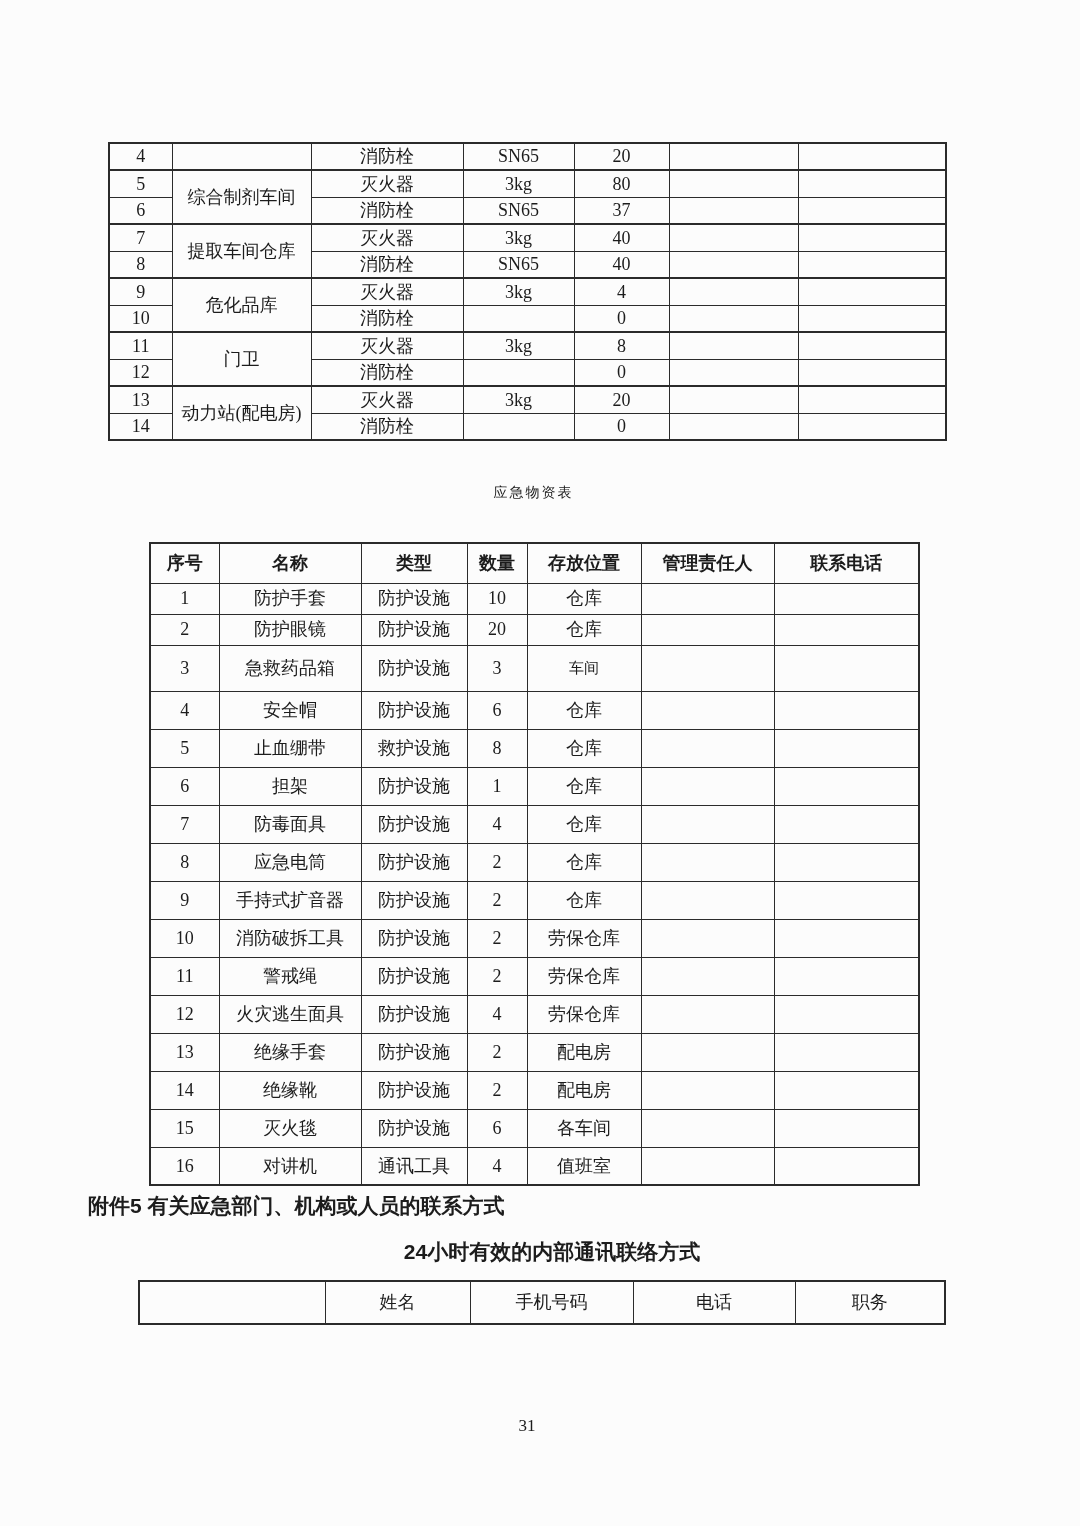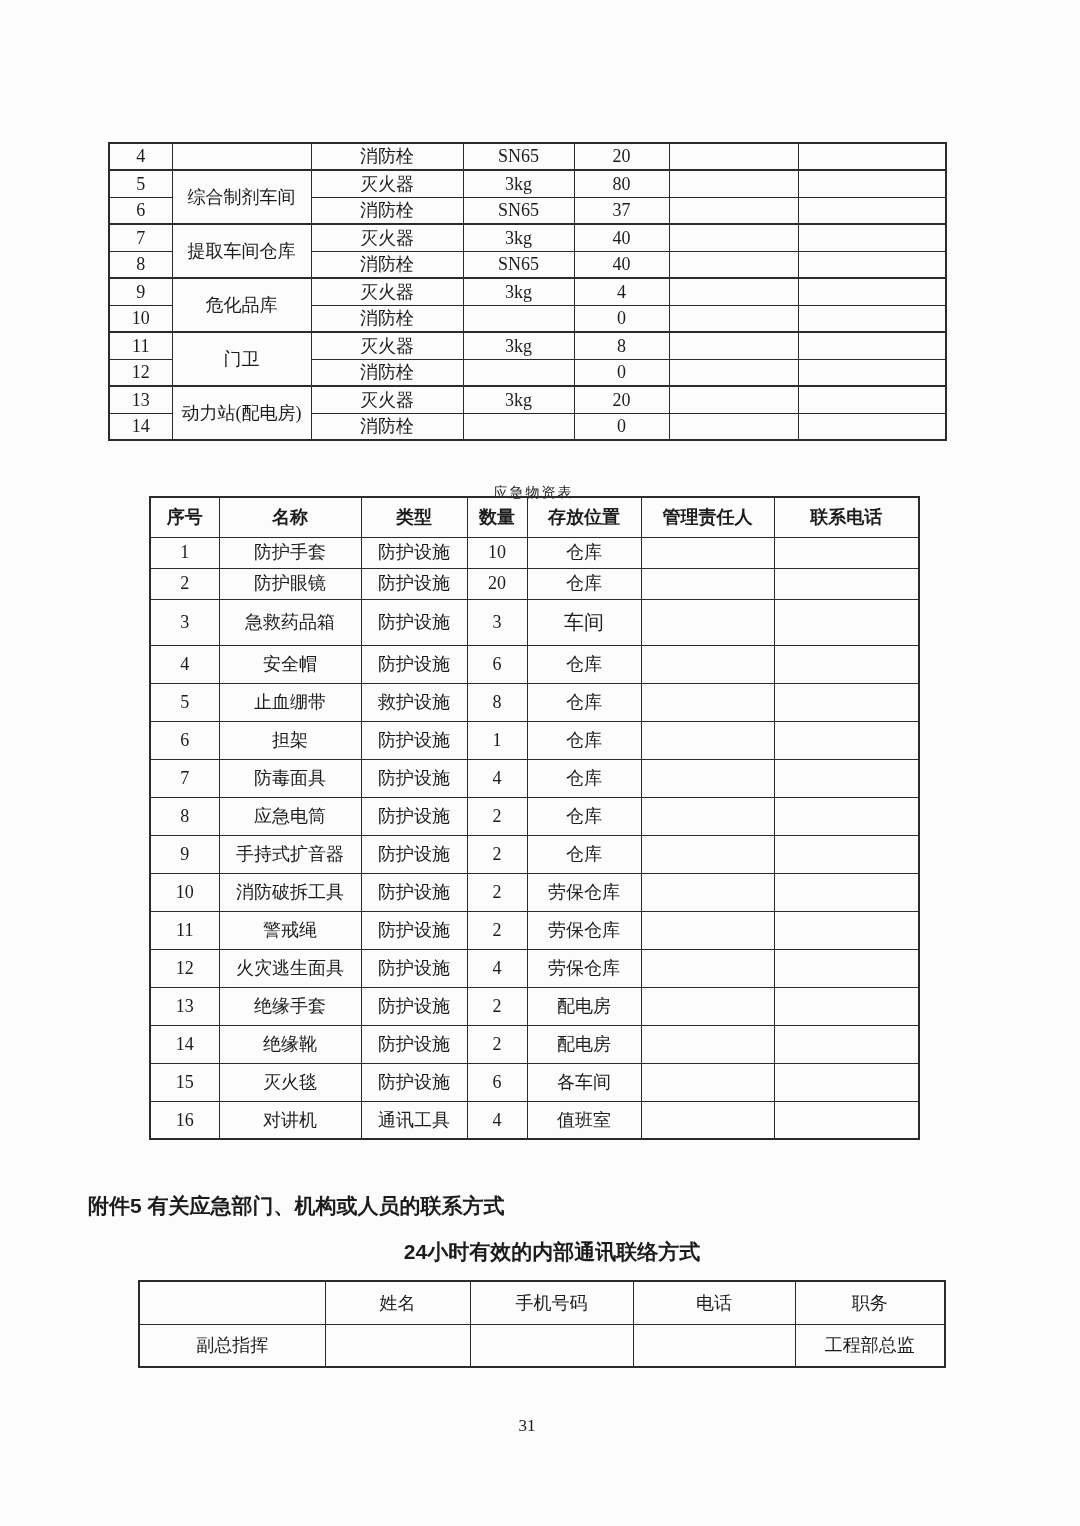--- a/index.html
+++ b/index.html
@@ -31,27 +31,27 @@
   }
   
   .fire { left:108px; top:142px; width:837px; }
   .fire td { height:27px; }
   .fire tr.group-start td { border-top-width:2px; }
   
   .title {
     position:absolute; left:149px; top:484px; width:769px;
     text-align:center; font-size:14px; letter-spacing:2px;
   }
-  .supplies { left:149px; top:496px; width:769px;border-radius:16px; }
+  .supplies { left:149px; top:542px; width:769px;border-radius:16px; }
   .supplies th { height:40px; font-weight:bold; }
   .supplies td { height:38px; }
   .supplies tbody tr:nth-child(1) td,
   .supplies tbody tr:nth-child(2) td { height:31px; }
   .supplies tbody tr:nth-child(3) td { height:46px; }
-  .supplies tbody tr:nth-child(3) td:nth-child(5) { font-size:20px; }
+  .supplies tbody tr:nth-child(3) td:nth-child(5) { font-size:15px; }
   
   .attach-heading {
     position:absolute; left:88px; top:1192px;
     font-family:"Liberation Sans","DejaVu Sans",sans-serif;
     font-weight:bold; font-size:21px;
   }
   .sub-title {
     position:absolute; left:4px; top:1238px; width:1080px;
     text-align:center;
     font-family:"Liberation Sans","DejaVu Sans",sans-serif;
@@ -364,25 +364,18 @@
     <thead>
         <tr>
           <th></th>
           <th>姓名</th>
           <th>手机号码</th>
           <th>电话</th>
           <th>职务</th>
         </tr>
       </thead>
     <tbody>
-        <tr>
-          <td>副总指挥</td>
-          <td></td>
-          <td></td>
-          <td></td>
-          <td>工程部总监</td>
-        </tr>
       </tbody>
   </table>
 
   <div class="page-number">31</div>
 
 </div>
 
 </body></html>

